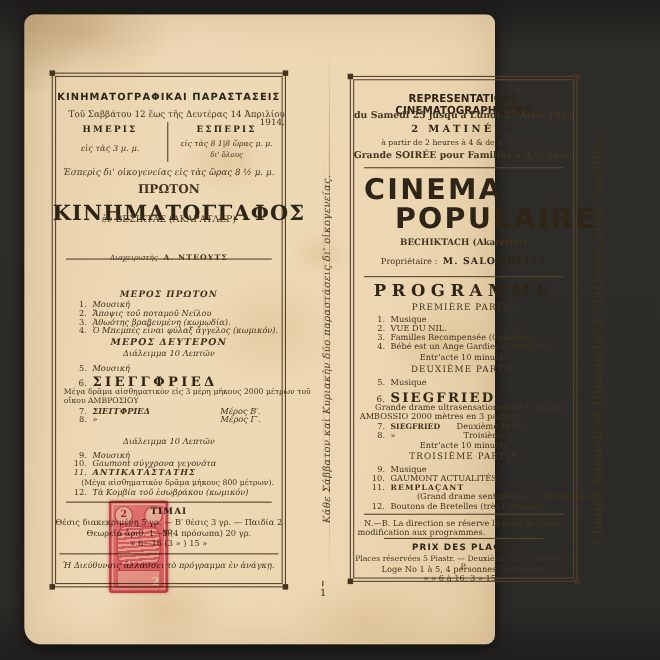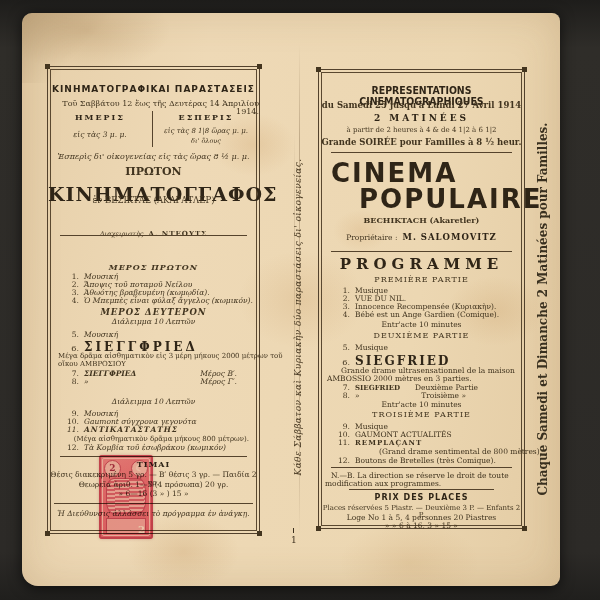--- a/index.html
+++ b/index.html
@@ -1,18 +1,18 @@
 <!DOCTYPE html>
 <html><head>
 <meta charset="utf-8">
 <style>
   html,body{margin:0;padding:0;width:600px;height:600px;overflow:hidden;
     background:linear-gradient(#1e1d1b,#2f2d29 8%,#2c2a27 92%,#201f1d);
     font-family:"DejaVu Serif","Liberation Serif",serif;color:#41341f;}
-  .paper{position:absolute;left:22px;top:13px;width:538px;height:573px;
+  .paper{position:absolute;left:22px;top:13px;width:428px;height:573px;
     background:
       radial-gradient(120px 60px at 12% 3%, rgba(150,110,60,.25), transparent 70%),
       radial-gradient(90px 70px at 52% 50%, rgba(190,140,80,.18), transparent 70%),
       radial-gradient(60px 45px at 43% 23%, rgba(195,145,85,.22), transparent 70%),
       radial-gradient(70px 50px at 88% 52%, rgba(190,140,80,.20), transparent 70%),
       radial-gradient(80px 55px at 30% 94%, rgba(185,135,75,.22), transparent 70%),
       radial-gradient(100px 60px at 72% 96%, rgba(185,135,75,.16), transparent 70%),
       radial-gradient(40px 30px at 63% 38%, rgba(200,150,90,.20), transparent 70%),
       linear-gradient(100deg,#e6cfa9, #eed9b6 30%, #ecd7b2 70%, #e3cba3);
     border-radius:10px 8px 9px 16px;
@@ -163,21 +163,21 @@
       <span class="f75">Propriétaire :</span>
       <span class="b f85 ls1 ink2">M. SALOMOVITZ</span>
     </div>
     <div class="hr" style="top:181px;"></div>
 
     <div class="c b ink2" style="top:187px;font-size:15px;letter-spacing:5px;">PROGRAMME</div>
     <div class="c f8 ls1" style="top:206px;">PREMIÈRE PARTIE</div>
 
     <div class="it f75" style="top:217px;"><span class="n">1.</span><span>Musique</span></div>
     <div class="it f75" style="top:225px;"><span class="n">2.</span><span>VUE DU NIL.</span></div>
-    <div class="it f75" style="top:233px;"><span class="n">3.</span><span>Innocence Recompensée  (Κυριακὴν).</span></div>
+    <div class="it f75" style="top:233px;"><span class="n">3.</span><span>Familles Recompensée  (Comédie).</span></div>
     <div class="it f75" style="top:241px;"><span class="n">4.</span><span>Bébé est un Ange Gardien  (Comique).</span></div>
 
     <div class="c f75" style="top:251px;">Entr'acte 10 minutes</div>
     <div class="c f8 ls1" style="top:262px;">DEUXIÈME PARTIE</div>
 
     <div class="it f75" style="top:274px;"><span class="n">5.</span><span>Musique</span></div>
     <div class="it" style="top:282px;"><span class="n f8">6.</span><span class="b ink2" style="font-size:12px;letter-spacing:2px;">SIEGFRIED</span></div>
     <div class="it f75" style="top:297px;left:22px;">Grande drame ultrasensationnel de la maison</div>
     <div class="it f75" style="top:305px;left:8px;">AMBOSSIO 2000 mètres en 3 parties.</div>
     <div class="it f75" style="top:314px;"><span class="n">7.</span><span class="b f7">SIEGFRIED</span><span class="r" style="right:40px;">Deuxième Partie</span></div>

